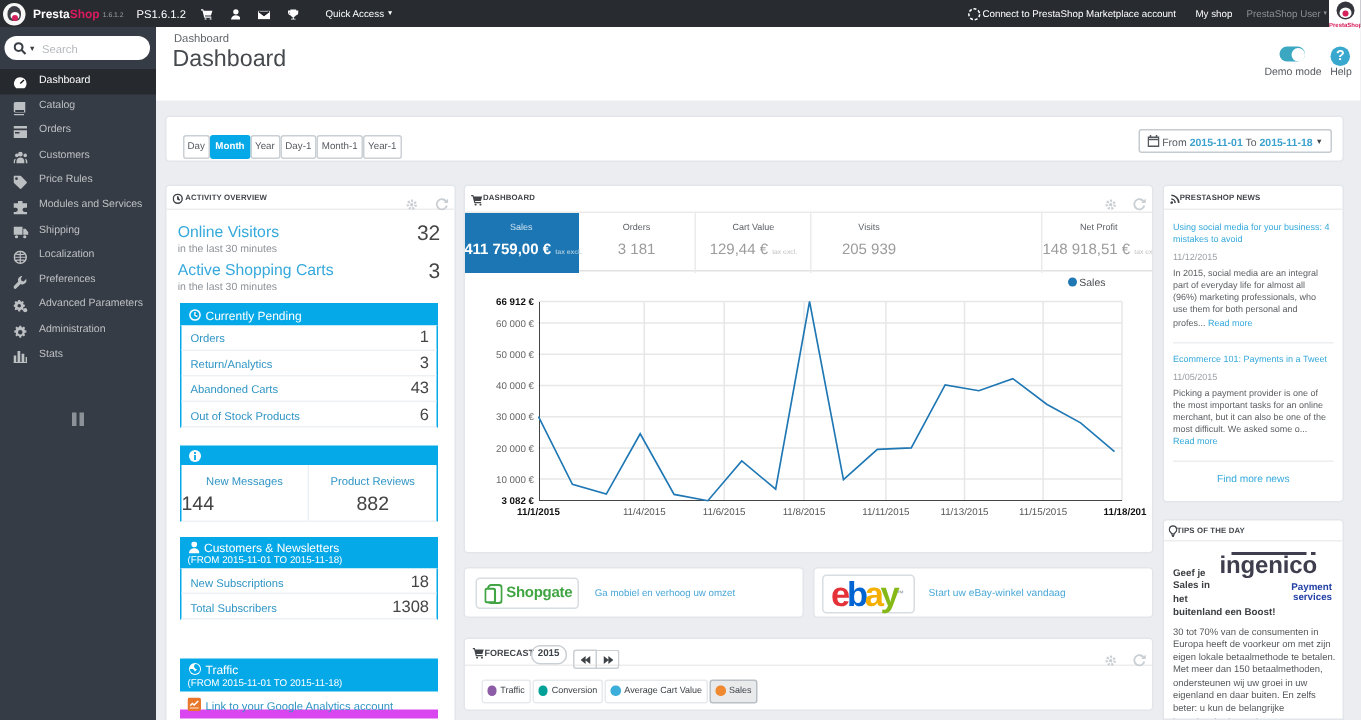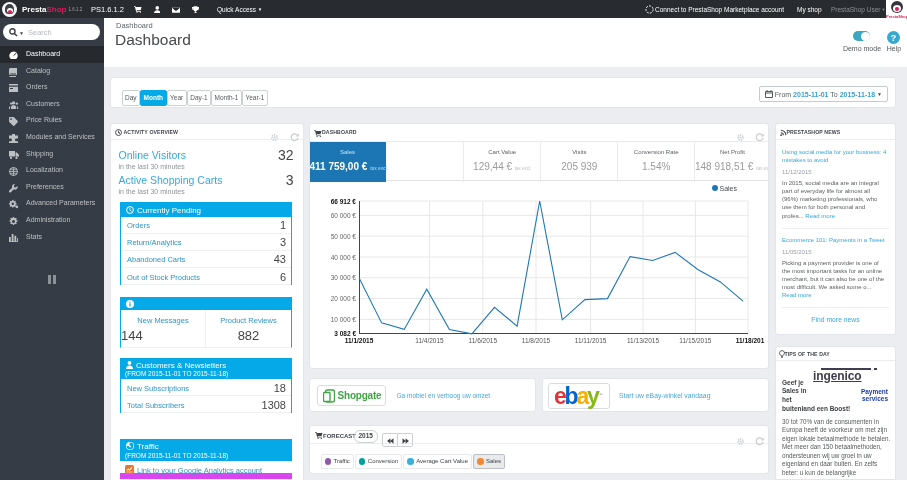--- a/index.html
+++ b/index.html
@@ -280,31 +280,31 @@
           <path d="M7.6 2.6A3.4 3.4 0 107.9 5" fill="none" stroke="#c9ced3" stroke-width="1.2"></path>
           <path fill="#c9ced3" d="M8.8 0.4v3h-3z"></path>
         </svg>
     </div>
   </div>
   <div class="abs" style="left:0; top:17px; width:458.5px; height:40px; border-top:1px solid #ebebeb; border-bottom:1px solid #e2e2e2;">
     <div class="kcell" style="left:0; width:76.1px; background:#1b76b3; border-left:0;">
       <div class="kl" style="color:#cfe3f0;">Sales</div>
       <div class="kv" style="color:#fff; font-weight:bold; font-size:10px;">411 759,00 € <small style="color:#9fc4dd;">tax excl.</small></div>
     </div>
+    <div class="kcell" style="left:76.1px; width:77.6px; border-left:0;">
+        <div class="kl">Orders</div>
+        <div class="kv">3 181</div>
+      </div>
     <div class="kcell" style="left:153.7px; width:77.1px;">
         <div class="kl">Cart Value</div>
         <div class="kv">129,44 € <small>tax excl.</small></div>
       </div>
     <div class="kcell" style="left:230.8px; width:77.1px;">
         <div class="kl">Visits</div>
         <div class="kv">205 939</div>
-      </div>
-    <div class="kcell" style="left:307.9px; width:76.6px;">
-        <div class="kl">Conversion Rate</div>
-        <div class="kv">1.54%</div>
       </div>
     <div class="kcell" style="left:384.5px; width:76px;">
         <div class="kl">Net Profit</div>
         <div class="kv">148 918,51 € <small>tax excl.</small></div>
       </div>
   </div>
   <div class="abs" style="left:402px; top:60.5px; font-size:7px; color:#494d52;"><span style="display:inline-block; width:6px; height:6px; border-radius:50%; background:#1f77b4; margin-right:2px; vertical-align:-0.5px;"></span>Sales</div>
   <svg class="abs" style="left:-2.5px; top:57px;" width="462" height="189" viewBox="0 0 462 189">
     <g stroke="#e7e7e7" stroke-width="1">
       <line x1="52" y1="20" x2="441" y2="20"></line>
@@ -424,21 +424,21 @@
         <path fill="none" stroke="#41454a" stroke-width="1" d="M3.5.5a2.9 2.9 0 011.6 5.3c-.4.3-.6.6-.6 1H2.5c0-.4-.2-.7-.6-1A2.9 2.9 0 013.5.5z"></path>
         <path stroke="#41454a" d="M2.4 7.7h2.2M2.8 8.7h1.4"></path>
       </svg>
     <div class="pt" style="left:8.5px; top:4px;">TIPS OF THE DAY</div>
   </div>
   <div style="position:relative; height:119px;">
     <div class="abs" style="right:6px; top:5px; width:77px;">
       <div style="position:relative; height:22px;">
         <div class="abs" style="left:9px; top:1.5px; width:50px; height:2.2px; background:#3f3e4e;"></div>
         <div class="abs" style="left:61.5px; top:1.5px; width:3.5px; height:2.2px; background:#3f3e4e;"></div>
-        <div class="abs" style="left:1px; top:3px; font-size:12px; font-weight:bold; color:#3f3e4e; letter-spacing:-0.1px;text-decoration:underline;">ingenico</div>
+        <div class="abs" style="left:1px; top:3px; font-size:16px; font-weight:bold; color:#3f3e4e; letter-spacing:-0.1px;">ingenico</div>
       </div>
       <div style="text-align:right; font-size:6.5px; font-weight:bold; color:#2240a5; line-height:7.2px; padding-right:1px;">Payment<br>services</div>
     </div>
     <div class="abs" style="left:6px; top:17.5px; font-weight:bold; color:#3c3f42; font-size:6.5px; line-height:8.6px;">Geef je<br>Sales in<br>het</div>
     <div class="abs" style="left:6px; top:44px; font-weight:bold; color:#3c3f42; font-size:6.5px;">buitenland een Boost!</div>
     <div class="abs" style="left:6px; top:56.5px; font-size:6.3px; color:#55585b; line-height:8.6px; white-space:nowrap;">30 tot 70% van de consumenten in<br>Europa heeft de voorkeur om met zijn<br>eigen lokale betaalmethode te betalen.<br>Met meer dan 150 betaalmethoden,<br>ondersteunen wij uw groei in uw<br>eigenland en daar buiten. En zelfs<br>beter: u kun de belangrijke<br>betaalmethoden activeren met een</div>
   </div>
 </div>
 
 </body></html>

